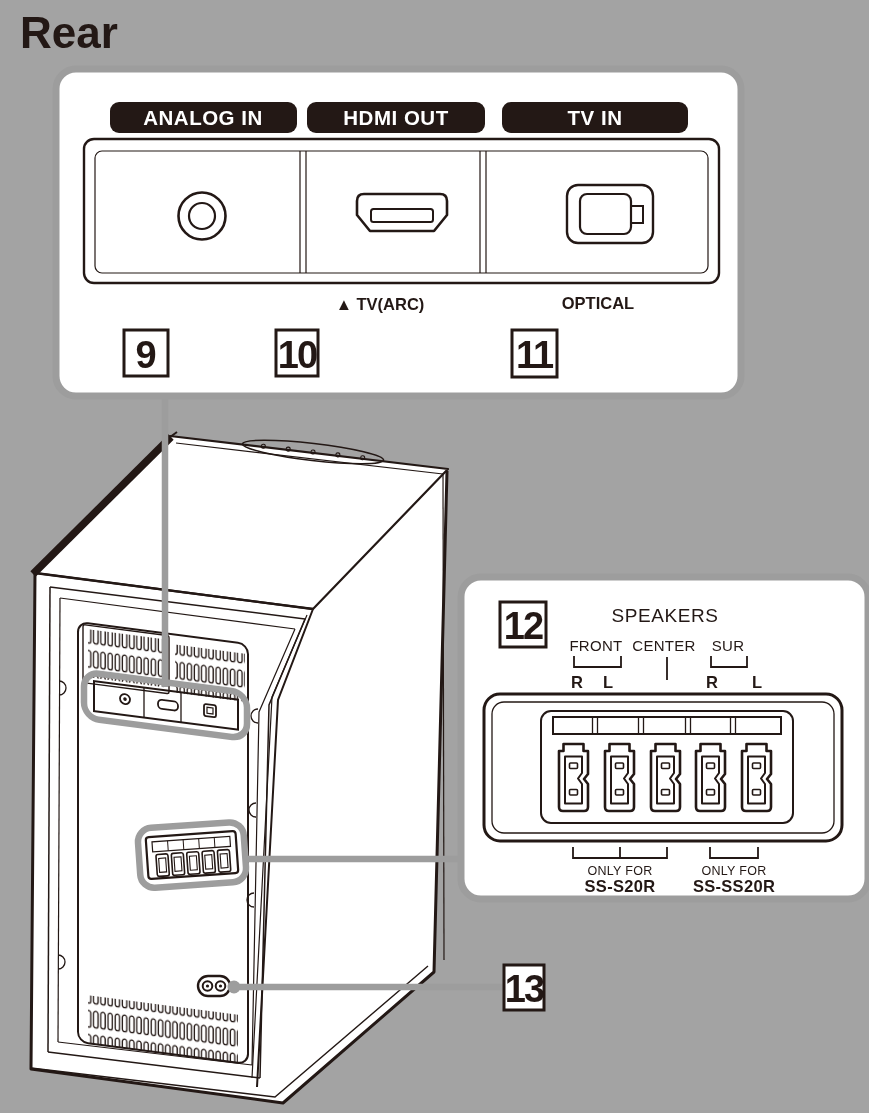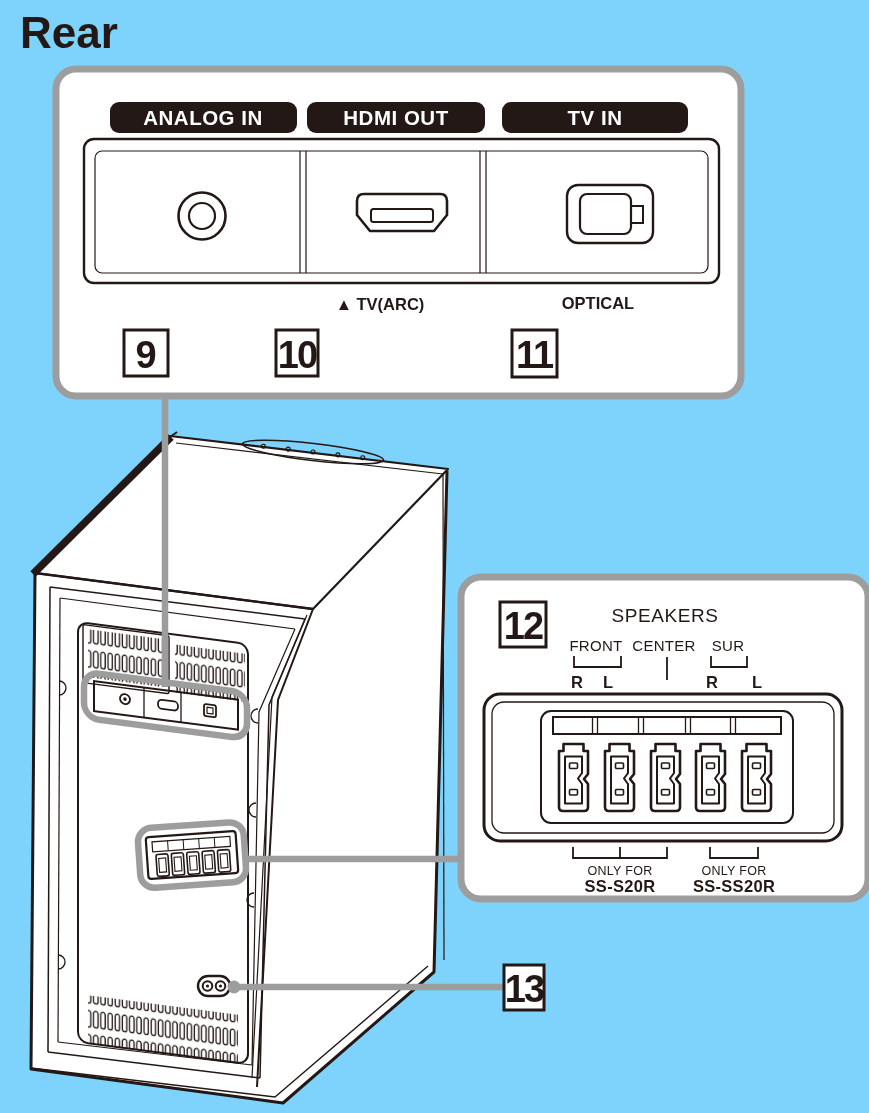--- a/index.html
+++ b/index.html
@@ -1,16 +1,16 @@
 <!DOCTYPE html>
 <html><head>
 <meta charset="utf-8">
 <style>
   html,body{margin:0;padding:0;background:#ffffff;}
-  .canvas{position:relative;width:869px;height:1113px;background:#7dd3fc;overflow:hidden;
+  .canvas{position:relative;width:869px;height:1113px;background:#a3a3a3;overflow:hidden;
           font-family:"Liberation Sans", sans-serif;}
   svg{position:absolute;left:0;top:0;}
   .ink{stroke:#231815;fill:none;}
   text{fill:#231815;font-family:"Liberation Sans", sans-serif;}
   .pill-text{fill:#ffffff;font-weight:bold;font-size:20.5px;letter-spacing:.5px;}
   .callout-num{font-weight:bold;font-size:38px;}
   .sublabel{font-weight:bold;font-size:16.5px;}
   .sp-title{font-size:19px;letter-spacing:.6px;}
   .sp-group{font-size:15px;letter-spacing:.3px;}
   .sp-ch{font-size:16.5px;font-weight:bold;}

